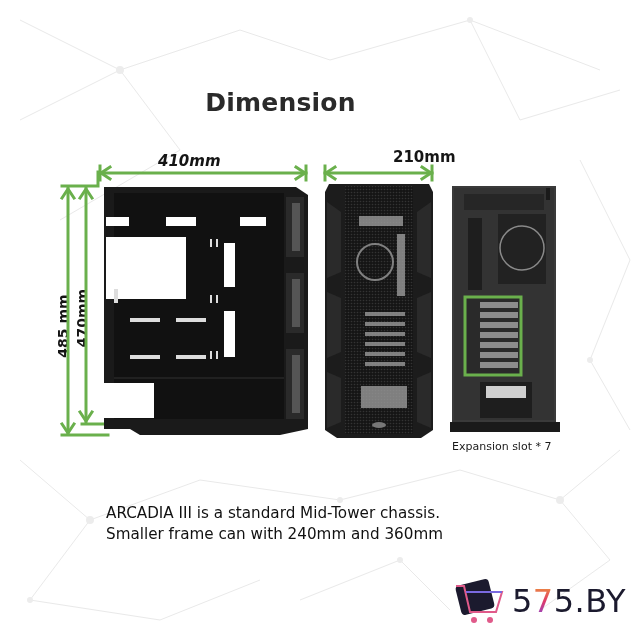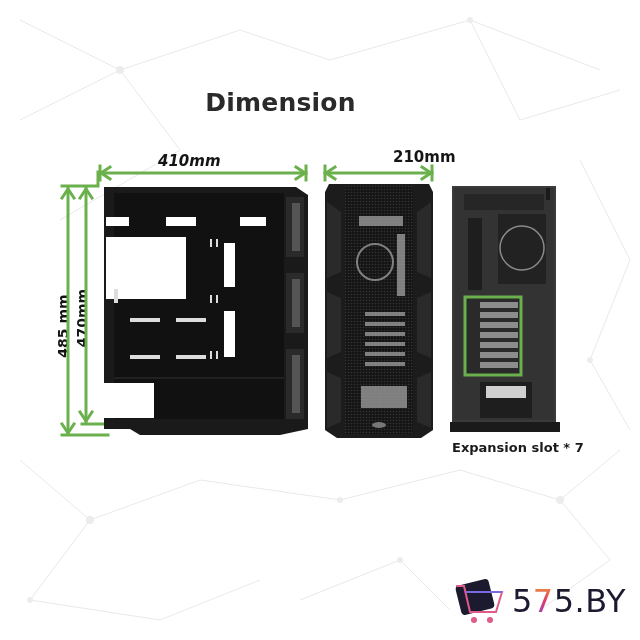--- a/index.html
+++ b/index.html
@@ -2,21 +2,21 @@
 <html><head>
 <meta charset="utf-8">
 <style>
   html, body { margin: 0; padding: 0; }
   body { width: 640px; height: 640px; background: #ffffff; position: relative; overflow: hidden; font-family: "DejaVu Sans", sans-serif; }
   .bg-net { position: absolute; left: 0; top: 0; width: 640px; height: 640px; }
   .title { position: absolute; left: 0; width: 561px; top: 88px; text-align: center; font-size: 25px; font-weight: bold; color: #2a2a2a; letter-spacing: 0.2px; }
   .dim-label { position: absolute; font-size: 15px; font-weight: bold; color: #151515; }
   .dim-vert { position: absolute; font-size: 14px; font-weight: bold; color: #151515; transform: rotate(-90deg); transform-origin: center; white-space: nowrap; }
   .case { position: absolute; }
-  .caption { position: absolute; font-size: 13px; font-weight: bold; color: #1a1a1a; }
+  .caption { position: absolute; font-size: 11px; font-weight: normal; color: #1a1a1a; }
   .desc { position: absolute; left: 106px; top: 503px; font-family: "DejaVu Sans", sans-serif; font-size: 15.2px; line-height: 21px; color: #111; }
   .desc div { white-space: nowrap; }
   .logo { position: absolute; left: 452px; top: 574px; width: 180px; height: 56px; }
   .logo-text { position: absolute; left: 60px; top: 8px; font-family: "DejaVu Sans", sans-serif; font-size: 32px; color: #1b1a2e; letter-spacing: 0.5px; }
   .logo-text .seven { color: #e0495a; background: linear-gradient(180deg,#f0a830,#e03a6a,#7a4ae0); -webkit-background-clip: text; background-clip: text; color: transparent; }
 </style>
 </head>
 <body>
 
 <svg class="bg-net" viewBox="0 0 640 640">
@@ -167,20 +167,22 @@
   <rect x="15" y="113" width="56" height="78" fill="none" stroke="#6ab04c" stroke-width="3"></rect>
   <rect x="30" y="198" width="52" height="36" fill="#1e1e1e"></rect>
   <rect x="36" y="202" width="40" height="12" fill="#cfcfcf"></rect>
   <rect x="96" y="4" width="4" height="12" fill="#1a1a1a"></rect>
   <rect x="0" y="238" width="110" height="10" fill="#1a1a1a"></rect>
 </svg>
 
 <div class="caption" style="left:452px; top:440px;">Expansion slot * 7</div>
 
 <div class="desc">
+  <div>ARCADIA III is a standard Mid-Tower chassis.</div>
+  <div>Smaller frame can with 240mm and 360mm</div>
 </div>
 
 <div class="logo">
   <svg style="position:absolute; left:0; top:4px;" width="56" height="52" viewBox="0 0 56 52">
     <rect x="6" y="4" width="34" height="30" rx="4" fill="#1b1a2e" transform="rotate(-14 23 19)"></rect>
     <polyline points="4,8 12,8 18,34 44,34 50,14 14,14" fill="none" stroke="#e05a8a" stroke-width="2"></polyline>
     <polyline points="14,14 50,14" fill="none" stroke="#7a6ae0" stroke-width="2"></polyline>
     <circle cx="22" cy="42" r="3" fill="#e05a8a"></circle>
     <circle cx="38" cy="42" r="3" fill="#e05a8a"></circle>
   </svg>

